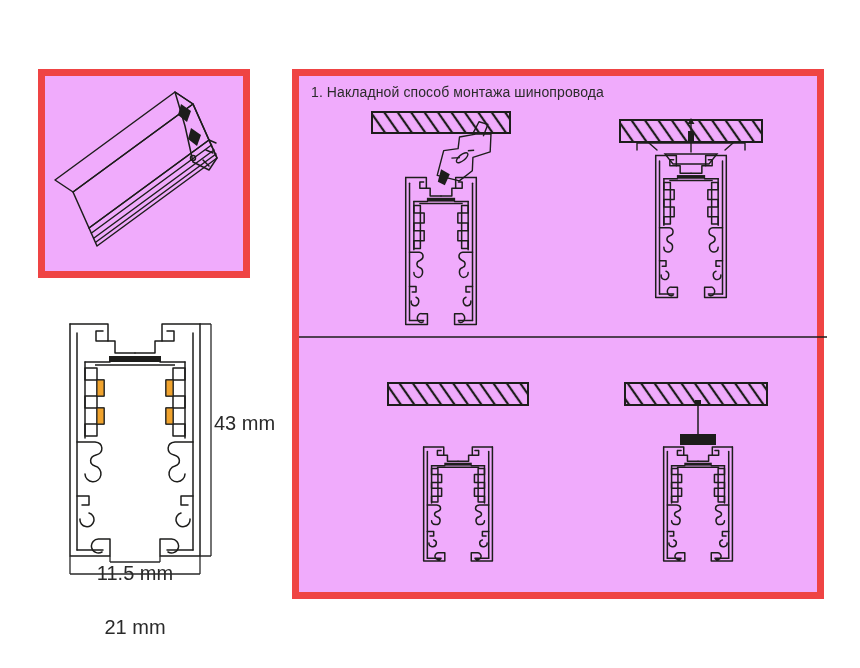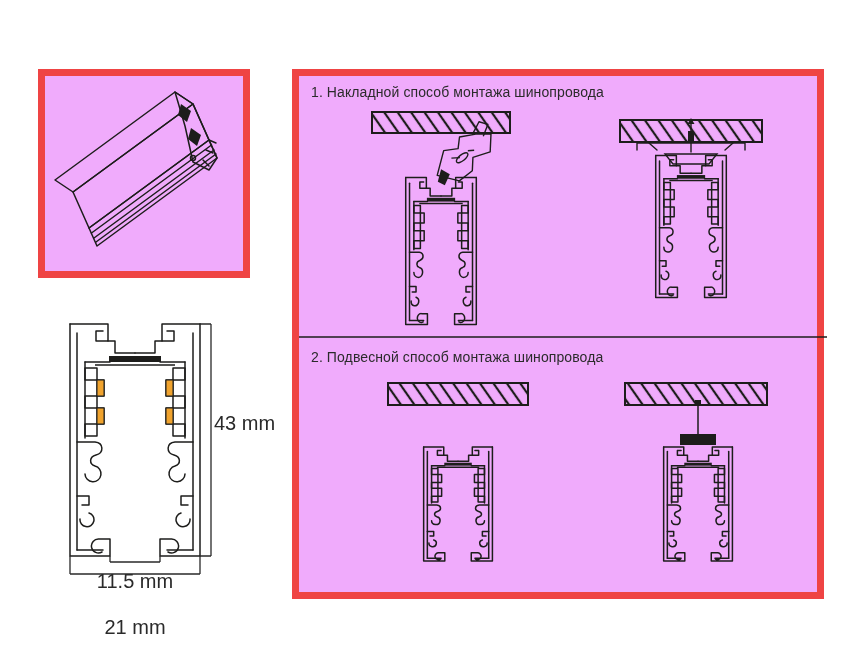--- a/index.html
+++ b/index.html
@@ -8,21 +8,21 @@
     font-family:"Liberation Sans", sans-serif;color:#2b2b2b;overflow:hidden;
   }
   .box{position:absolute;border:7px solid #ef4444;background:#f0abfc;box-sizing:border-box;}
   .box1{left:38px;top:69px;width:212px;height:209px;}
   .box2{left:292px;top:69px;width:532px;height:530px;}
   .box svg{position:absolute;left:0;top:0;}
   .xsec{position:absolute;left:55px;top:312px;width:200px;height:300px;}
   .xsec svg{position:absolute;left:0;top:0;}
   .dim{position:absolute;font-size:20px;color:#2a2a2a;white-space:nowrap;}
   .dim-43{left:159px;top:100px;}
-  .dim-115{left:28px;top:258px;width:104px;text-align:center;}
+  .dim-115{left:28px;top:250px;width:104px;text-align:center;}
   .dim-21{left:20px;top:268px;width:120px;text-align:center;margin-top:36px;}
   .section-title{position:absolute;font-size:14px;color:#2b2b2b;white-space:nowrap;letter-spacing:.1px;}
   .t1{left:12px;top:8px;}
   .t2{left:12px;top:273px;}
 </style>
 </head>
 <body>
 
 <svg width="0" height="0" style="position:absolute" aria-hidden="true">
   <defs>
@@ -93,21 +93,20 @@
         <path d="M15,244 V262 M15,262 H145 M145,262 V244"></path>
       </g>
     </svg>
     <div class="dim dim-43">43 mm</div>
     <div class="dim dim-115">11.5 mm</div>
     <div class="dim dim-21">21 mm</div>
   </div>
 
   <div class="box box2">
     <div class="section-title t1">1. Накладной способ монтажа шинопровода</div>
-    <div class="section-title t2">2. Подвесной способ монтажа шинопровода</div>
 
     <svg width="528" height="526" viewBox="0 0 528 526">
       <line x1="0" y1="261" x2="528" y2="261" stroke="#1d1d1b" stroke-width="1.5"></line>
 
       <g stroke="#1d1d1b" stroke-width="2" fill="url(#hatch)">
         <rect x="73" y="36" width="138" height="21"></rect>
         <rect x="321" y="44" width="142" height="22"></rect>
         <rect x="89" y="307" width="140" height="22"></rect>
         <rect x="326" y="307" width="142" height="22"></rect>
       </g>

